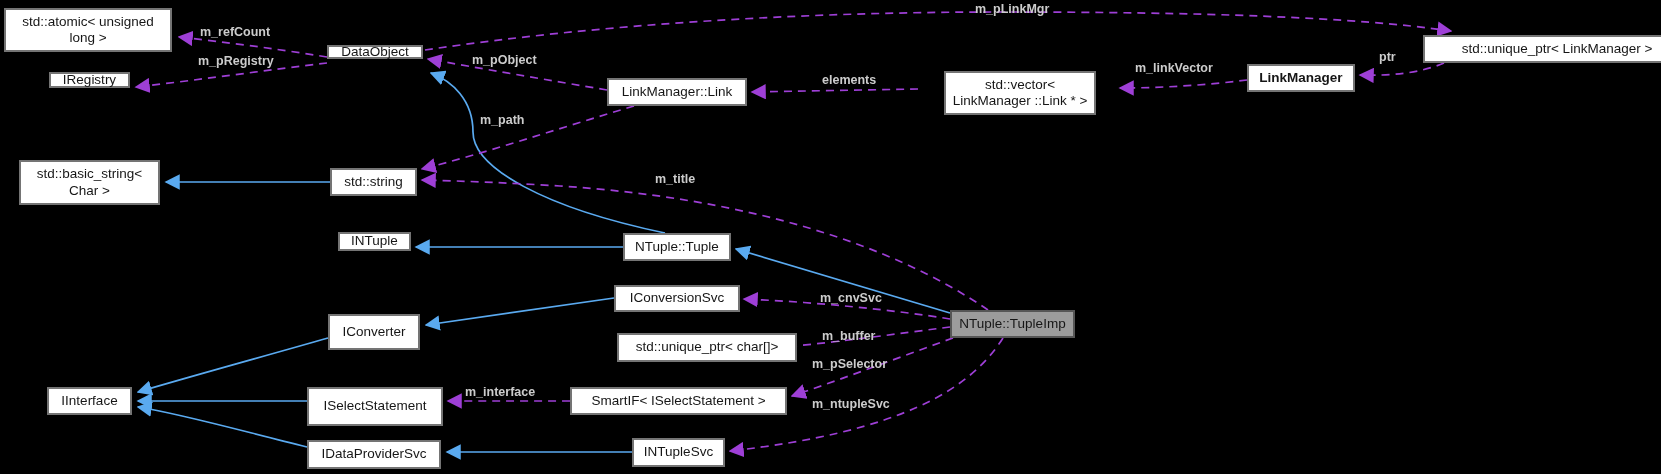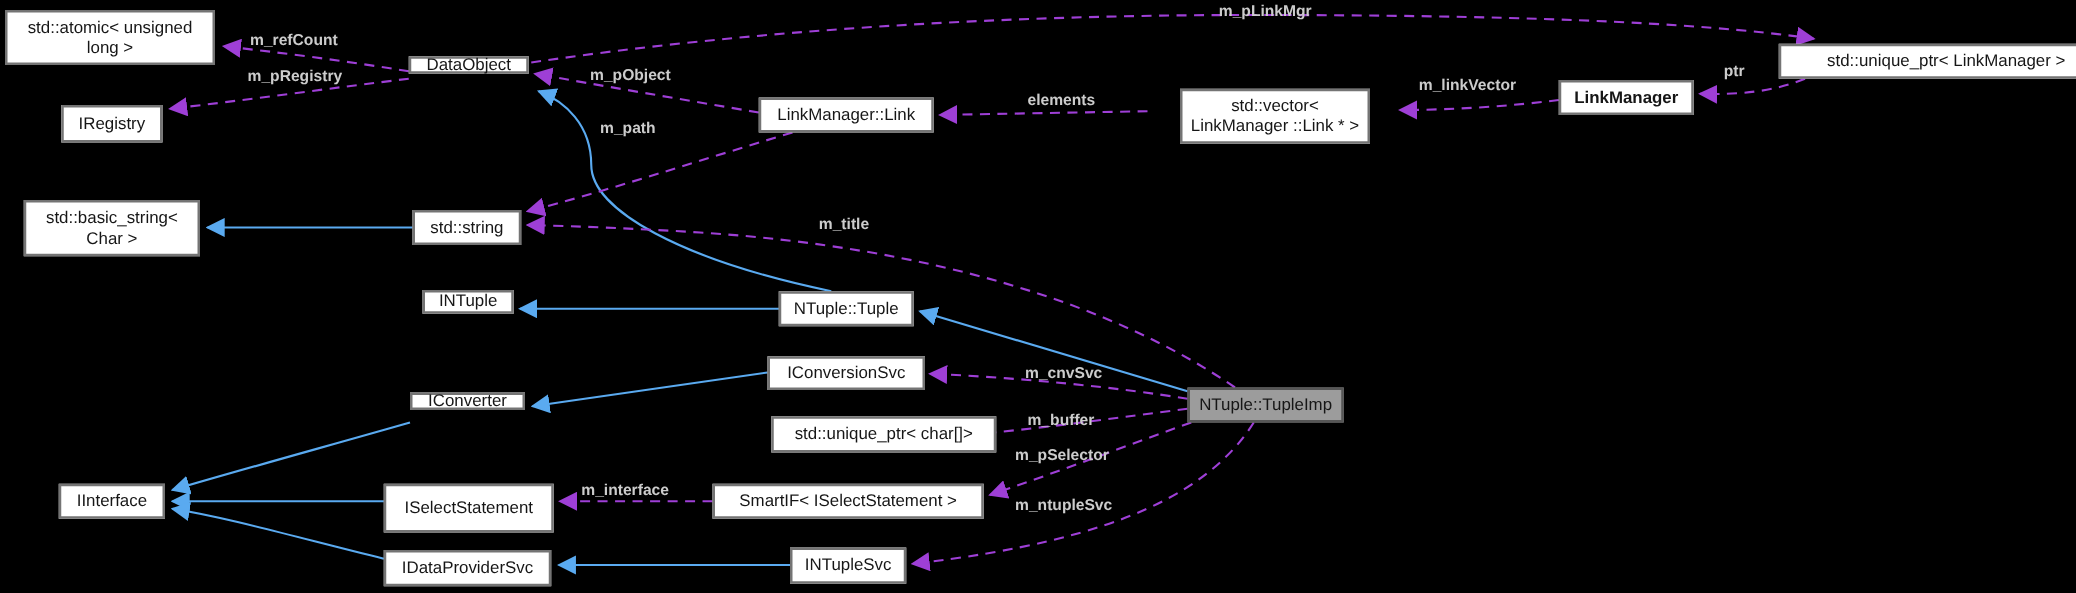--- a/index.html
+++ b/index.html
@@ -85,48 +85,48 @@
     <path class="edge edge-usage" d="M 634,106 C 560,128 482,154 422,169" marker-end="url(#ah-purple)"></path>
     <path class="edge edge-usage" d="M 988,310 C 890,243 745,198 560,186 C 512,183 464,181 422,180" marker-end="url(#ah-purple)"></path>
     <path class="edge edge-usage" d="M 950,319 C 895,310 815,302 744,299" marker-end="url(#ah-purple)"></path>
     <path class="edge edge-usage" d="M 950,327 C 895,334 832,343 773,348" marker-end="url(#ah-purple)"></path>
     <path class="edge edge-usage" d="M 953,338 C 900,357 845,378 792,396" marker-end="url(#ah-purple)"></path>
     <path class="edge edge-usage" d="M 1003,338 C 970,390 900,432 730,451" marker-end="url(#ah-purple)"></path>
     <path class="edge edge-usage" d="M 570,401 C 530,401 490,401 448,401" marker-end="url(#ah-purple)"></path>
   </svg>
 
   <div class="node" style="left:4px;top:8px;width:168px;height:44px;">std::atomic&lt; unsigned long &gt;</div>
-  <div class="node" style="left:49px;top:84px;width:81px;height:30px;">IRegistry</div>
+  <div class="node" style="left:49px;top:72px;width:81px;height:16px;">IRegistry</div>
   <div class="node" style="left:327px;top:45px;width:96px;height:14px;">DataObject</div>
   <div class="node" style="left:607px;top:78px;width:140px;height:28px;">LinkManager::Link</div>
   <div class="node" style="left:944px;top:71px;width:152px;height:44px;">std::vector&lt; LinkManager ::Link * &gt;</div>
   <div class="node" style="left:1247px;top:64px;width:108px;height:28px;font-weight:bold;">LinkManager</div>
   <div class="node" style="left:1423px;top:35px;width:268px;height:28px;">std::unique_ptr&lt; LinkManager &gt;</div>
   <div class="node" style="left:19px;top:160px;width:141px;height:45px;">std::basic_string&lt; Char &gt;</div>
   <div class="node" style="left:330px;top:168px;width:87px;height:28px;">std::string</div>
   <div class="node" style="left:338px;top:232px;width:73px;height:19px;">INTuple</div>
   <div class="node" style="left:623px;top:233px;width:108px;height:28px;">NTuple::Tuple</div>
   <div class="node" style="left:614px;top:285px;width:126px;height:27px;">IConversionSvc</div>
-  <div class="node" style="left:328px;top:314px;width:92px;height:14px;text-align:center;">IConverter</div>
+  <div class="node" style="left:328px;top:314px;width:92px;height:36px;text-align:center;">IConverter</div>
   <div class="node highlight" style="left:950px;top:310px;width:125px;height:28px;">NTuple::TupleImp</div>
   <div class="node" style="left:617px;top:333px;width:180px;height:29px;">std::unique_ptr&lt; char[]&gt;</div>
   <div class="node" style="left:47px;top:387px;width:85px;height:28px;">IInterface</div>
   <div class="node" style="left:307px;top:387px;width:136px;height:39px;">ISelectStatement</div>
   <div class="node" style="left:570px;top:387px;width:217px;height:28px;">SmartIF&lt; ISelectStatement &gt;</div>
   <div class="node" style="left:307px;top:440px;width:134px;height:29px;">IDataProviderSvc</div>
   <div class="node" style="left:632px;top:438px;width:93px;height:29px;">INTupleSvc</div>
 
   <div class="edge-label" style="left:200px;top:25px;">m_refCount</div>
   <div class="edge-label" style="left:198px;top:54px;">m_pRegistry</div>
   <div class="edge-label" style="left:975px;top:2px;">m_pLinkMgr</div>
   <div class="edge-label" style="left:472px;top:53px;">m_pObject</div>
   <div class="edge-label" style="left:1379px;top:50px;">ptr</div>
   <div class="edge-label" style="left:1135px;top:61px;">m_linkVector</div>
   <div class="edge-label" style="left:822px;top:73px;">elements</div>
-  <div class="edge-label" style="left:480px;top:95px;">m_path</div>
+  <div class="edge-label" style="left:480px;top:113px;">m_path</div>
   <div class="edge-label" style="left:655px;top:172px;">m_title</div>
   <div class="edge-label" style="left:820px;top:291px;">m_cnvSvc</div>
   <div class="edge-label" style="left:822px;top:329px;">m_buffer</div>
   <div class="edge-label" style="left:812px;top:357px;">m_pSelector</div>
   <div class="edge-label" style="left:812px;top:397px;">m_ntupleSvc</div>
   <div class="edge-label" style="left:465px;top:385px;">m_interface</div>
 
 </div>
 
 </body></html>

